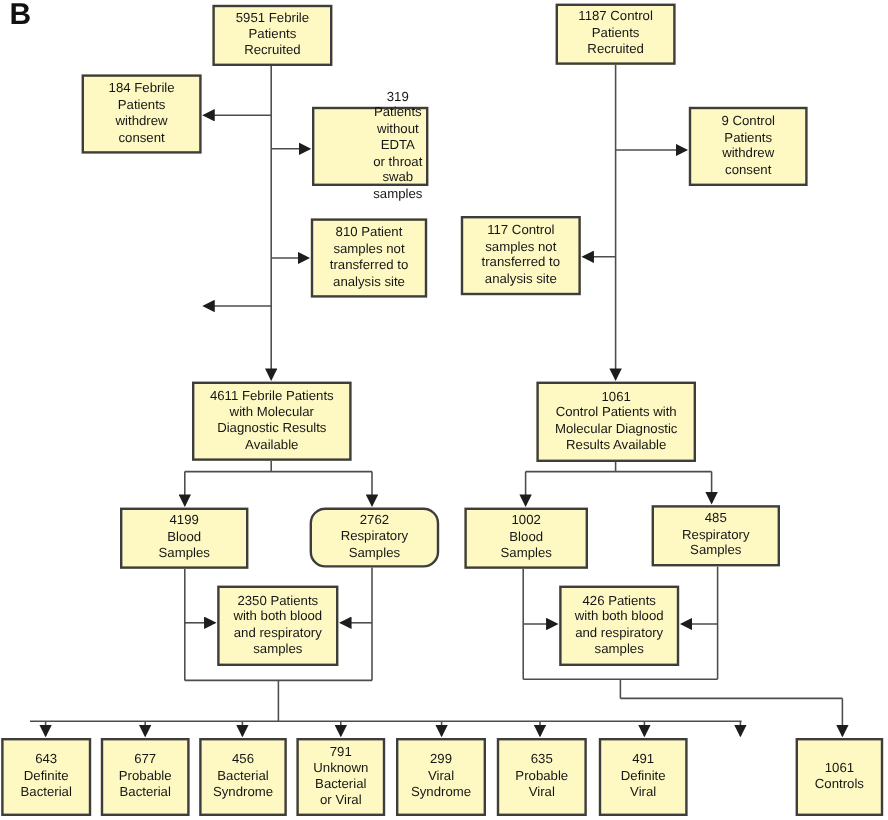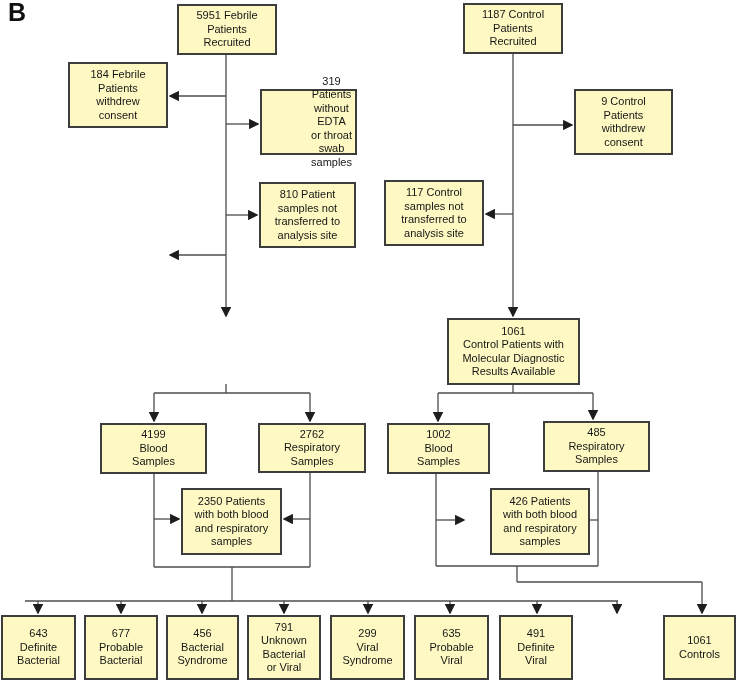--- a/index.html
+++ b/index.html
@@ -118,43 +118,47 @@
 consent</div>
   <div class="node" style="left:259px;top:182px;width:97px;height:66px;">810 Patient
 samples not
 transferred to
 analysis site</div>
   <div class="node" style="left:384px;top:180px;width:100px;height:66px;">117 Control
 samples not
 transferred to
 analysis site</div>
 
+  <div class="node" style="left:160px;top:318px;width:133px;height:66px;">4611 Febrile Patients
+with Molecular
+Diagnostic Results
+Available</div>
   <div class="node" style="left:447px;top:318px;width:133px;height:67px;">1061
 Control Patients with
 Molecular Diagnostic
 Results Available</div>
 
   <div class="node" style="left:100px;top:423px;width:107px;height:51px;">4199
 Blood
 Samples</div>
-  <div class="node" style="left:258px;top:423px;width:108px;height:50px;">2762
+  <div class="node" style="left:258px;top:423px;width:108px;height:50px;border-radius:13px;">2762
 Respiratory
 Samples</div>
   <div class="node" style="left:387px;top:423px;width:103px;height:51px;">1002
 Blood
 Samples</div>
   <div class="node" style="left:543px;top:421px;width:107px;height:51px;">485
 Respiratory
 Samples</div>
 
   <div class="node" style="left:181px;top:488px;width:101px;height:67px;">2350 Patients
 with both blood
 and respiratory
 samples</div>
-  <div class="node" style="left:466px;top:488px;width:100px;height:67px;margin-left:24px;">426 Patients
+  <div class="node" style="left:466px;top:488px;width:100px;height:67px;">426 Patients
 with both blood
 and respiratory
 samples</div>
 
   <div class="node" style="left:1px;top:615px;width:75px;height:65px;">643
 Definite
 Bacterial</div>
   <div class="node" style="left:84px;top:615px;width:74px;height:65px;">677
 Probable
 Bacterial</div>

